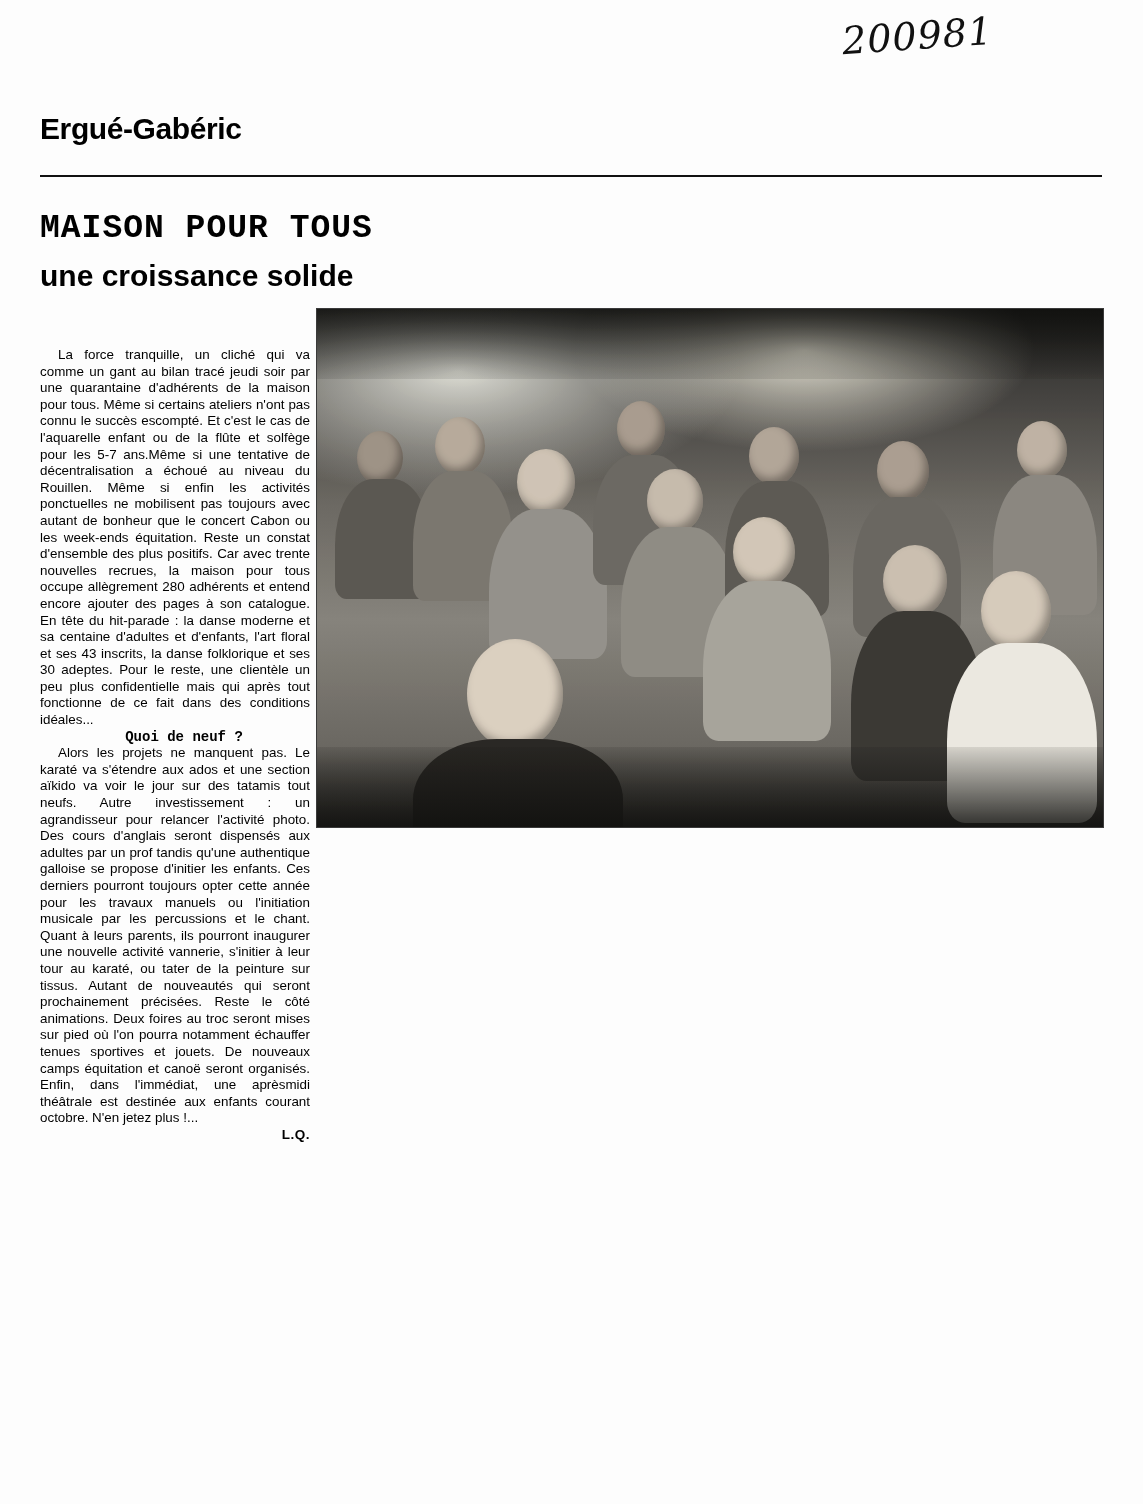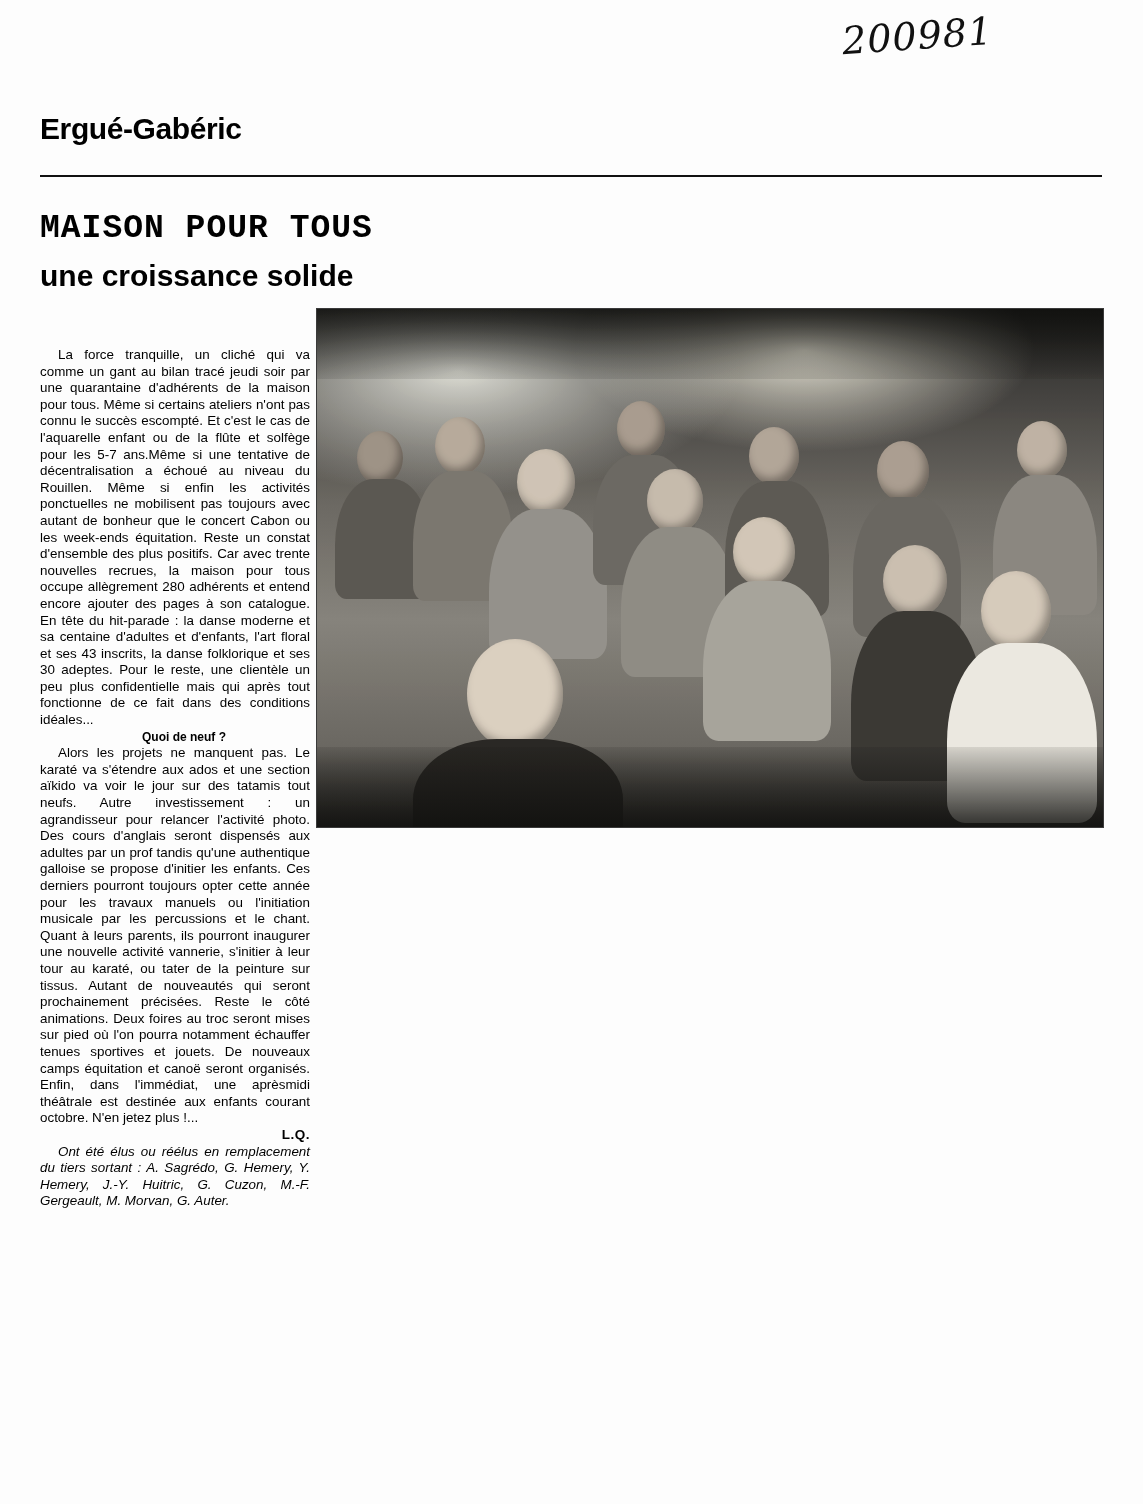--- a/index.html
+++ b/index.html
@@ -84,23 +84,24 @@
     hyphens: auto;
     margin-top: 39px;
   }
   .column p {
     margin: 0;
     text-indent: 18px;
   }
   .subhead {
     text-align: center;
     font-weight: bold;
-    font-size: 12px;
+    font-size: 14px;
     margin: 14px 0 9px 0;
     text-indent: 0;
+    font-family: Liberation Mono, monospace;
   }
   .signature {
     text-align: right;
     font-weight: bold;
     font-size: 13.5px;
     margin: 10px 0 10px 0;
     text-indent: 0;
     letter-spacing: 0.5px;
   }
   .italic-note {
@@ -205,16 +206,15 @@
 
       <div class="dark-band" style="bottom:0; top:auto; height:80px; transform:rotate(180deg);"></div>
     </div>
   </div>
 
   <div class="column">
     <p>La force tranquille, un cliché qui va comme un gant au bilan tracé jeudi soir par une quarantaine d'adhérents de la maison pour tous. Même si certains ateliers n'ont pas connu le succès escompté. Et c'est le cas de l'aquarelle enfant ou de la flûte et solfège pour les 5-7 ans.Même si une tentative de décentralisation a échoué au niveau du Rouillen. Même si enfin les activités ponctuelles ne mobilisent pas toujours avec autant de bonheur que le concert Cabon ou les week-ends équitation. Reste un constat d'ensemble des plus positifs. Car avec trente nouvelles recrues, la maison pour tous occupe allègrement 280 adhérents et entend encore ajouter des pages à son catalogue. En tête du hit-parade : la danse moderne et sa centaine d'adultes et d'enfants, l'art floral et ses 43 inscrits, la danse folklorique et ses 30 adeptes. Pour le reste, une clientèle un peu plus confidentielle mais qui après tout fonctionne de ce fait dans des conditions idéales...</p>
     <p class="subhead">Quoi de neuf ?</p>
     <p>Alors les projets ne manquent pas. Le karaté va s'étendre aux ados et une section aïkido va voir le jour sur des tatamis tout neufs. Autre investissement : un agrandisseur pour relancer l'activité photo. Des cours d'anglais seront dispensés aux adultes par un prof tandis qu'une authentique galloise se propose d'initier les enfants. Ces derniers pourront toujours opter cette année pour les travaux manuels ou l'initiation musicale par les percussions et le chant. Quant à leurs parents, ils pourront inaugurer une nouvelle activité vannerie, s'initier à leur tour au karaté, ou tater de la peinture sur tissus. Autant de nouveautés qui seront prochainement précisées. Reste le côté animations. Deux foires au troc seront mises sur pied où l'on pourra notamment échauffer tenues sportives et jouets. De nouveaux camps équitation et canoë seront organisés. Enfin, dans l'immédiat, une aprèsmidi théâtrale est destinée aux enfants courant octobre. N'en jetez plus !...</p>
     <p class="signature">L.Q.</p>
-    <p class="italic-note">Ont été élus ou réélus en remplacement du tiers sortant : A. Sagrédo, G. Hemery, Y. Hemery, J.-Y. Huitric, G. Cuzon, M.-F. Gergeault, M. Morvan, G. Auter.</p>
   </div>
 
 </div>
 
 </body></html>

